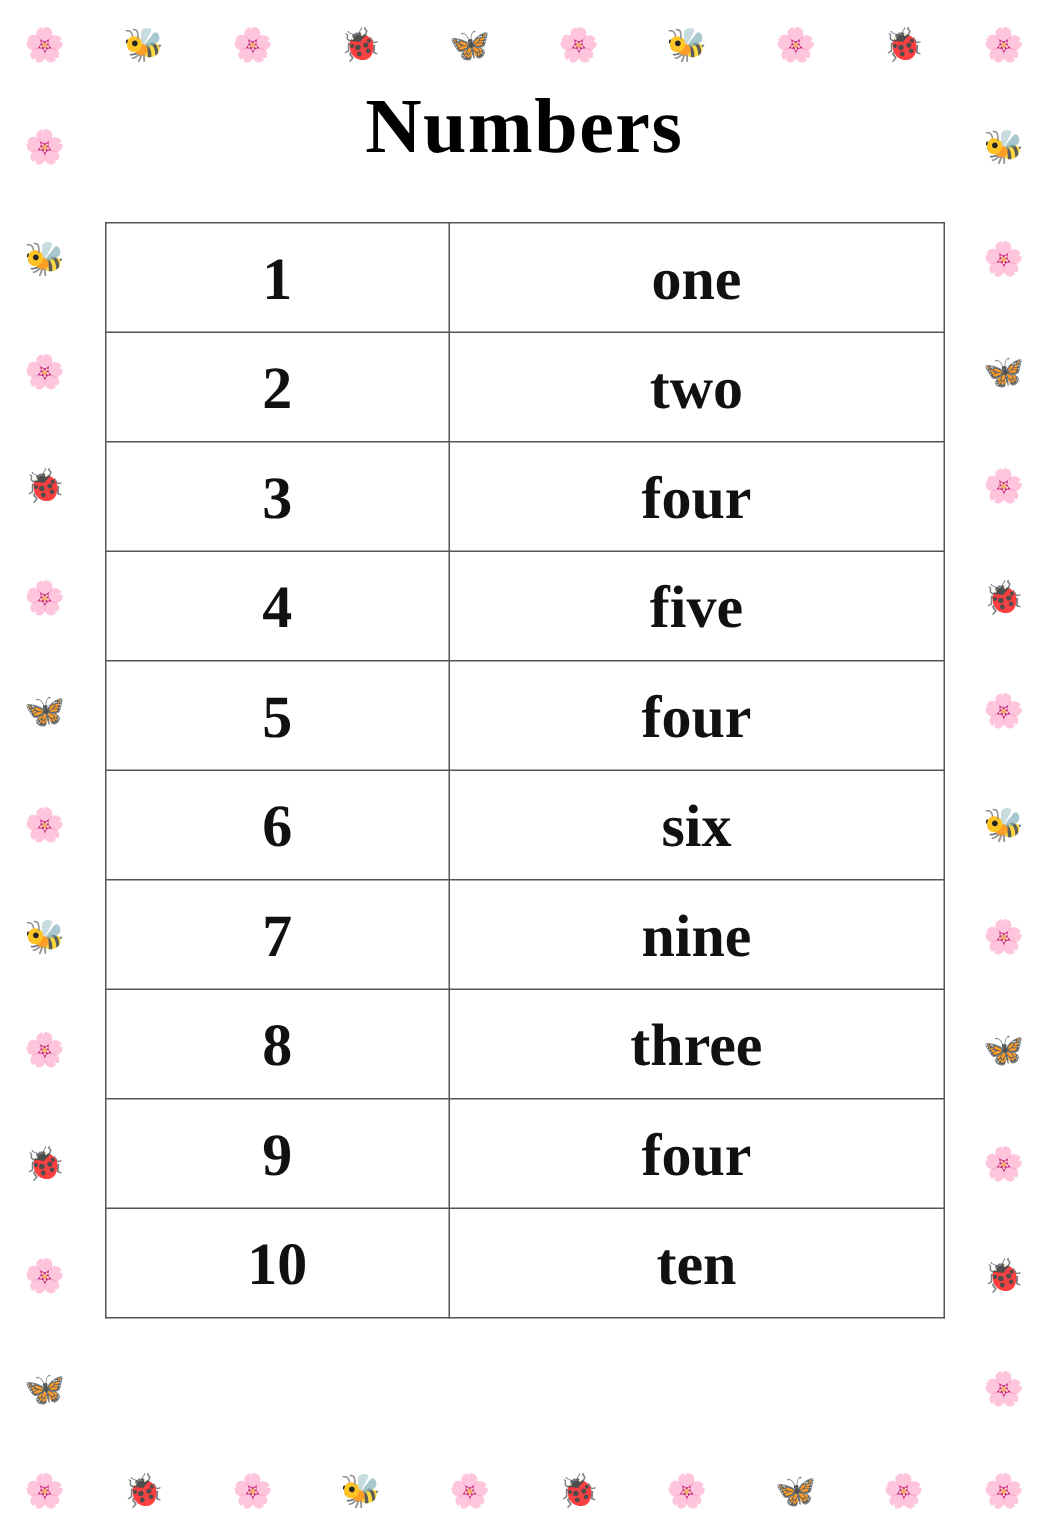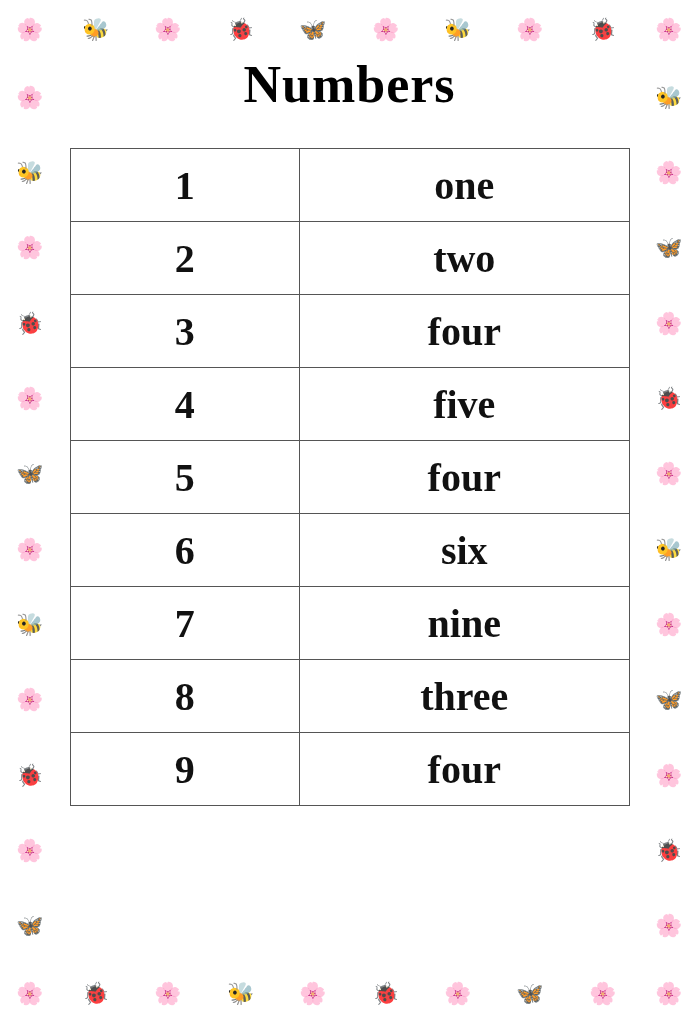--- a/index.html
+++ b/index.html
@@ -234,17 +234,21 @@
             <td class="word-col">nine</td>
           </tr>
           <tr>
             <td class="num-col">8</td>
             <td class="word-col">three</td>
           </tr>
           <tr>
             <td class="num-col">9</td>
             <td class="word-col">four</td>
           </tr>
+          <tr>
+            <td class="num-col">10</td>
+            <td class="word-col">ten</td>
+          </tr>
         </tbody>
     </table>
 
   </div>
 </div>
 
 </body></html>

